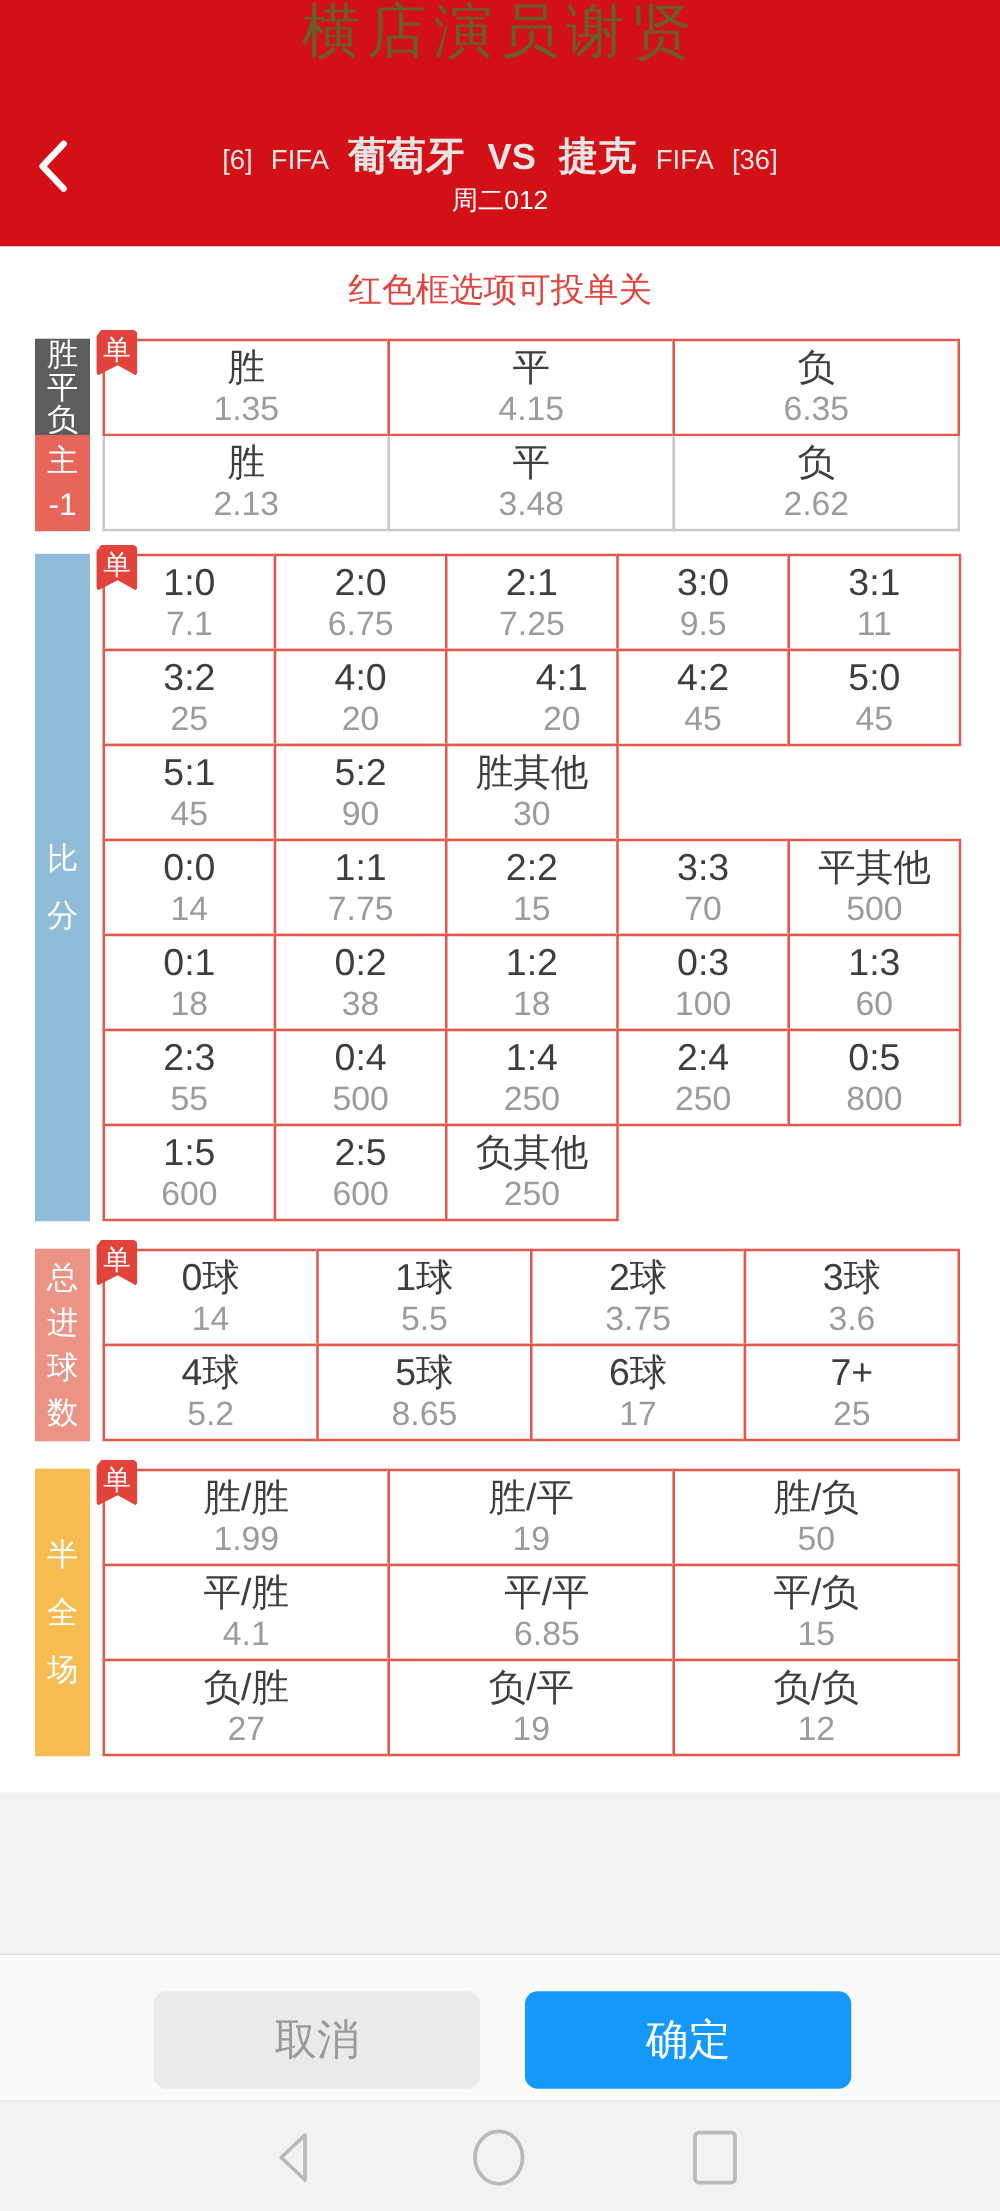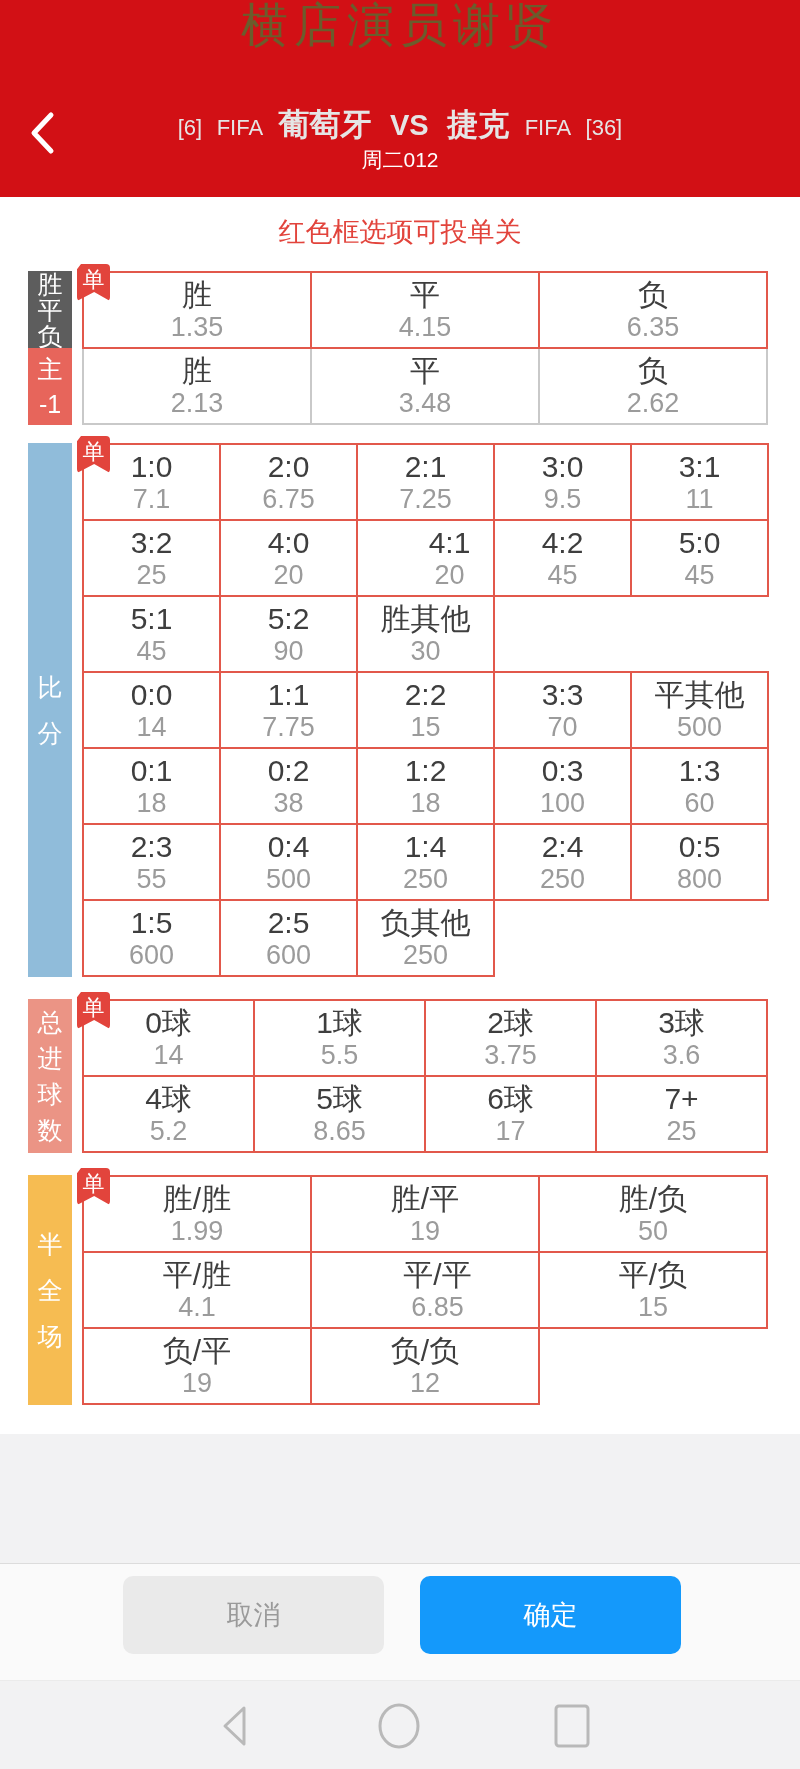--- a/index.html
+++ b/index.html
@@ -55,22 +55,22 @@
   }
   .cell + .cell{margin-left:-2px;}
   .group.gray .cell{border-color:#c9c9c9;border-top:none;height:76px;}
   .cell-name{font-size:30px;color:#3e3e3e;line-height:35px;}
   .cell-odds{font-size:27px;color:#9b9b9b;line-height:31px;}
   
   .gray-gap{width:800px;height:129px;background:#f2f2f3;}
   .divider{width:800px;height:1px;background:#dcdcdc;}
   .footer{width:800px;height:116px;background:#fafafa;position:relative;}
   .btn{
-    position:absolute;top:12px;height:78px;width:261px;border:none;border-radius:10px;
-    font-size:27px;cursor:pointer;font-family:inherit;
+    position:absolute;top:29px;height:78px;width:261px;border:none;border-radius:10px;
+    font-size:34px;cursor:pointer;font-family:inherit;
   }
   .btn-cancel{left:123px;background:#eaeaea;color:#9a9a9a;}
   .btn-confirm{left:420px;background:#1499fb;color:#ffffff;}
   .navbar{width:800px;height:89px;background:#f2f2f3;position:relative;border-top:1px solid #ebebeb;box-sizing:border-box;}
   .nav-icon{position:absolute;top:22px;cursor:pointer;}
 </style>
 </head>
 <body>
 
 <div class="banner">
@@ -377,20 +377,24 @@
                 <div class="cell-name">平/平</div>
                 <div class="cell-odds">6.85</div>
               </div>
               <div class="cell" style="flex: 0 0 230px;">
                 <div class="cell-name">平/负</div>
                 <div class="cell-odds">15</div>
               </div>
             </div>
             <div class="row">
               <div class="cell" style="flex: 0 0 230px;">
+                <div class="cell-name">负/胜</div>
+                <div class="cell-odds">27</div>
+              </div>
+              <div class="cell" style="flex: 0 0 230px;">
                 <div class="cell-name">负/平</div>
                 <div class="cell-odds">19</div>
               </div>
               <div class="cell" style="flex: 0 0 230px;">
                 <div class="cell-name">负/负</div>
                 <div class="cell-odds">12</div>
               </div>
             </div>
           </div>
         </div>

